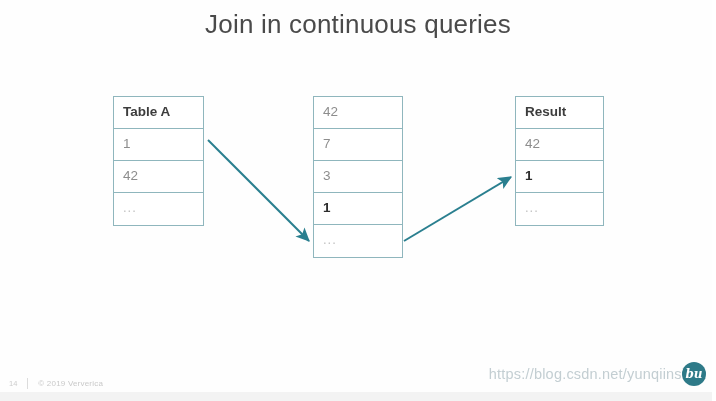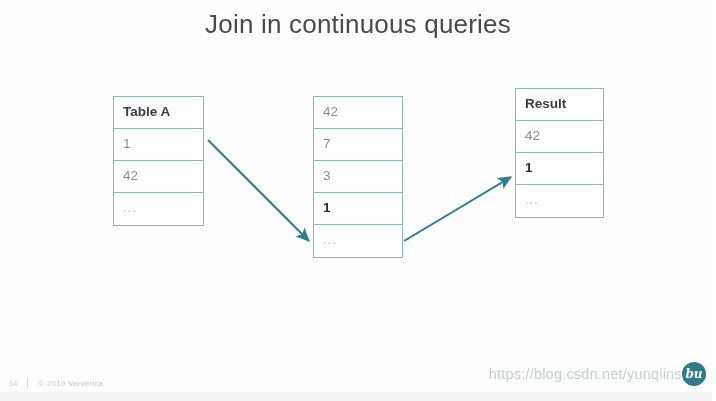--- a/index.html
+++ b/index.html
@@ -60,21 +60,21 @@
     font-weight: bold;
   }
   .tbl .row.dots {
     color: #c2c2c2;
     letter-spacing: 1px;
     font-size: 13px;
   }
 
   #tableA { left: 113px; top: 96px; width: 91px; }
   #tableB { left: 313px; top: 96px; width: 90px; }
-  #tableR { left: 515px; top: 88px; width: 89px; }
+  #tableR { left: 515px; top: 96px; width: 89px; }
 
   
   #arrows {
     position: absolute;
     left: 0; top: 0;
     width: 716px; height: 401px;
     pointer-events: none;
   }
 
   

